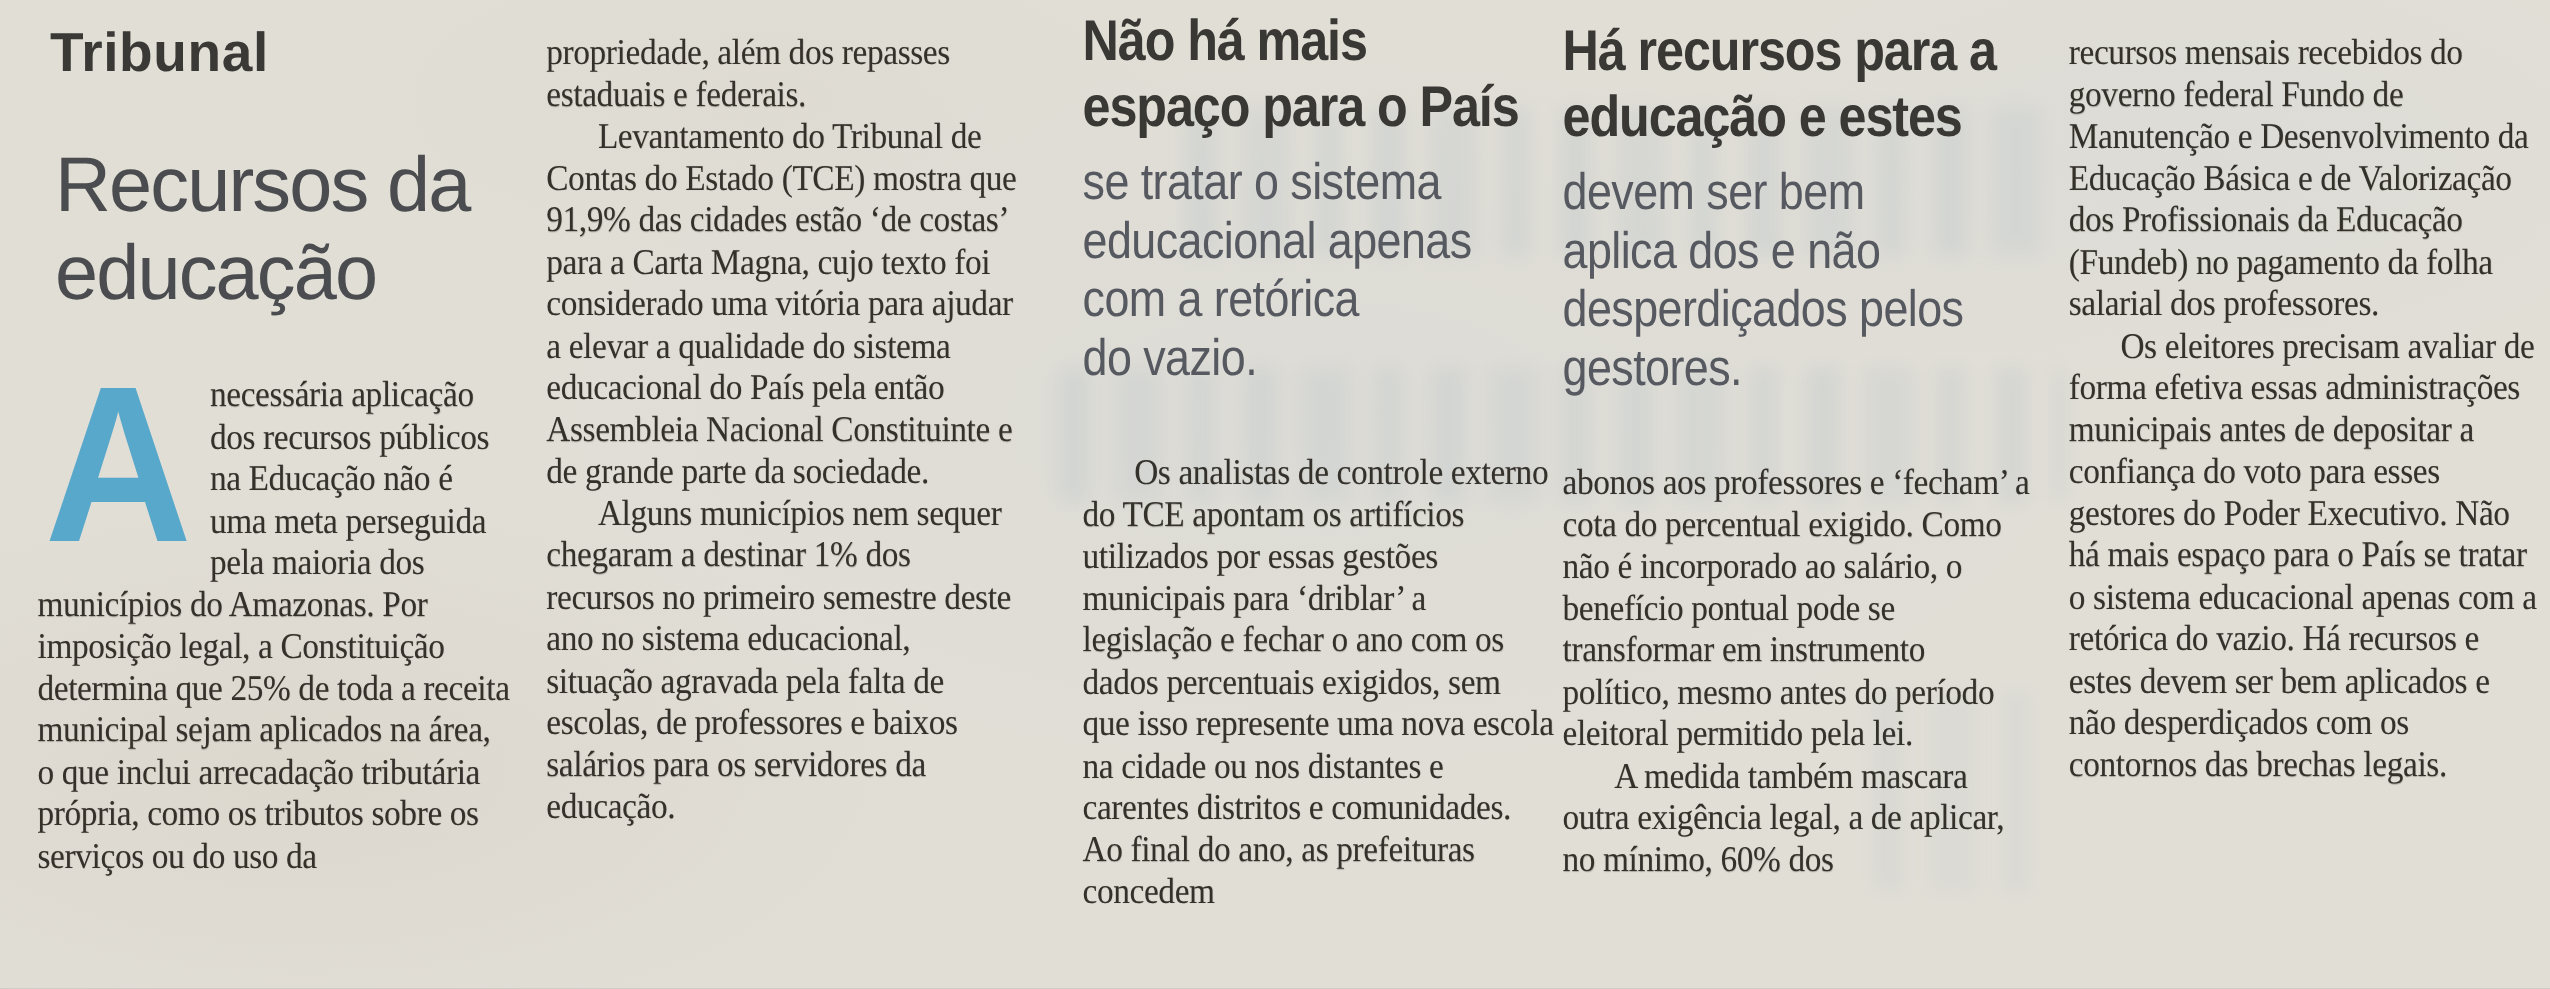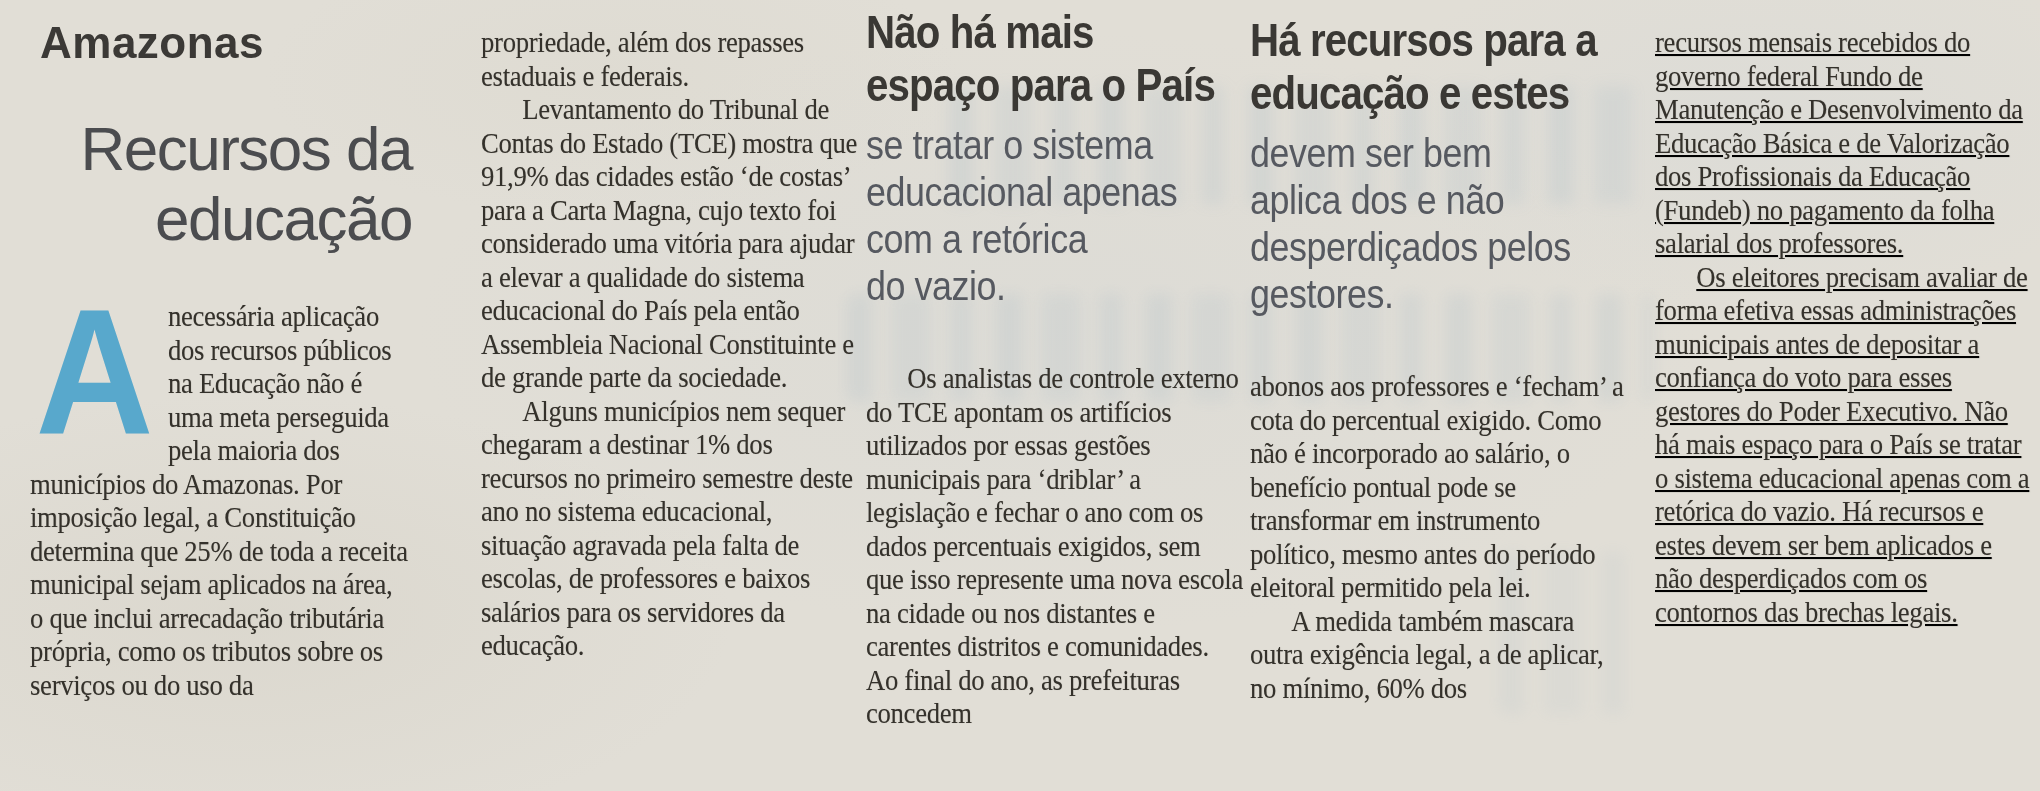--- a/index.html
+++ b/index.html
@@ -30,39 +30,38 @@
       rgba(146,172,190,.30) 104px 126px, transparent 126px 150px);
     border-radius: 10px;
     pointer-events: none;
   }
   .ghost-a { left: 948px;  top: 86px;  width: 700px; height: 118px; opacity: .50; }
   .ghost-b { left: 846px;  top: 294px; width: 808px; height: 108px; opacity: .46; }
   .ghost-c { left: 1498px; top: 552px; width: 150px; height: 162px; opacity: .30; }
 
   .col { position: absolute; }
   .col-1 { left: 30px;   top: 20px; width: 382px; }
-  .col-2 { left: 437px;  top: 26px; width: 382px; margin-left: 44px; }
+  .col-2 { left: 437px;  top: 26px; width: 382px; }
   .col-3 { left: 866px;  top: 6px;  width: 386px; }
   .col-4 { left: 1250px; top: 14px;  width: 382px; }
-  .col-5 { left: 1655px; top: 26px; width: 380px; text-decoration: underline; }
+  .col-5 { left: 1655px; top: 26px; width: 380px; }
 
   .kicker {
     margin: 0 0 0 10px;
     font: 700 44px/1.05 "Liberation Sans", "DejaVu Sans", sans-serif;
     color: #3b3936;
     letter-spacing: .5px;
   }
 
   .title {
     margin: 48px 0 17px 14px;
     font: 400 62px/70px "Liberation Sans", "DejaVu Sans", sans-serif;
     color: #4b4c4f;
     letter-spacing: -1.5px;
     white-space: pre-line;
-    text-align: right;
   }
 
   .body-para {
     width: 412px;
     transform: scaleX(.918);
     transform-origin: 0 0;
     margin: 0;
     font: 400 29px/33.5px "Liberation Serif", "DejaVu Serif", serif;
     color: #34312b;
     letter-spacing: -0.3px;
@@ -104,21 +103,21 @@
 </head>
 <body>
 
 <div class="page">
 
   <div class="ghost ghost-a"></div>
   <div class="ghost ghost-b"></div>
   <div class="ghost ghost-c"></div>
 
   <section class="col col-1">
-    <div class="kicker">Amazonas</div>
+    <div class="kicker">Tribunal</div>
     <h1 class="title">Recursos da
 educação</h1>
     <p class="body-para lead"><span class="dropcap">A</span><span>necessária aplicação dos recursos públicos na Educação não é uma meta perseguida pela maioria dos municípios do Amazonas. Por imposição legal, a Constituição determina que 25% de toda a receita municipal sejam aplicados na área, o que inclui arrecadação tributária própria, como os tributos sobre os serviços ou do uso da</span></p>
   </section>
 
   <section class="col col-2">
     <p class="body-para">propriedade, além dos repasses estaduais e federais.</p>
     <p class="body-para indent">Levantamento do Tribunal de Contas do Estado (TCE) mostra que 91,9% das cidades estão ‘de costas’ para a Carta Magna, cujo texto foi considerado uma vitória para ajudar a elevar a qualidade do sistema educacional do País pela então Assembleia Nacional Constituinte e de grande parte da sociedade.</p>
     <p class="body-para indent">Alguns municípios nem sequer chegaram a destinar 1% dos recursos no primeiro semestre deste ano no sistema educacional, situação agravada pela falta de escolas, de professores e baixos salários para os servidores da educação.</p>
   </section>

